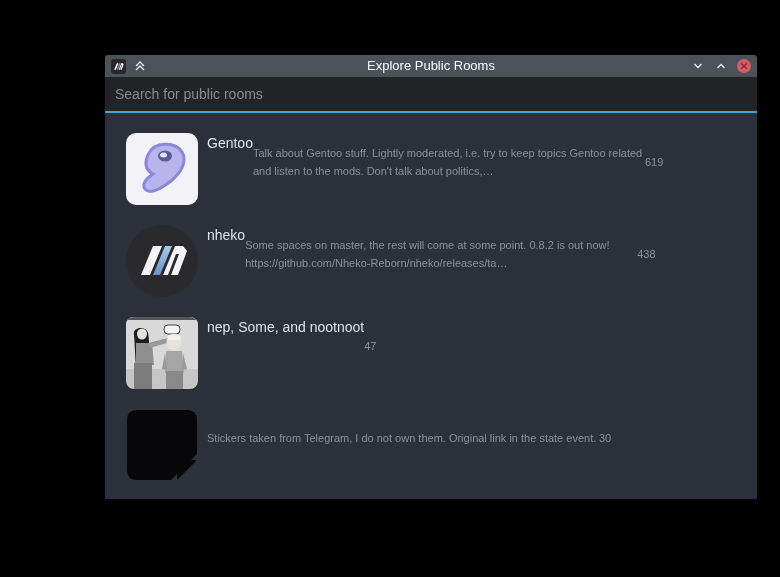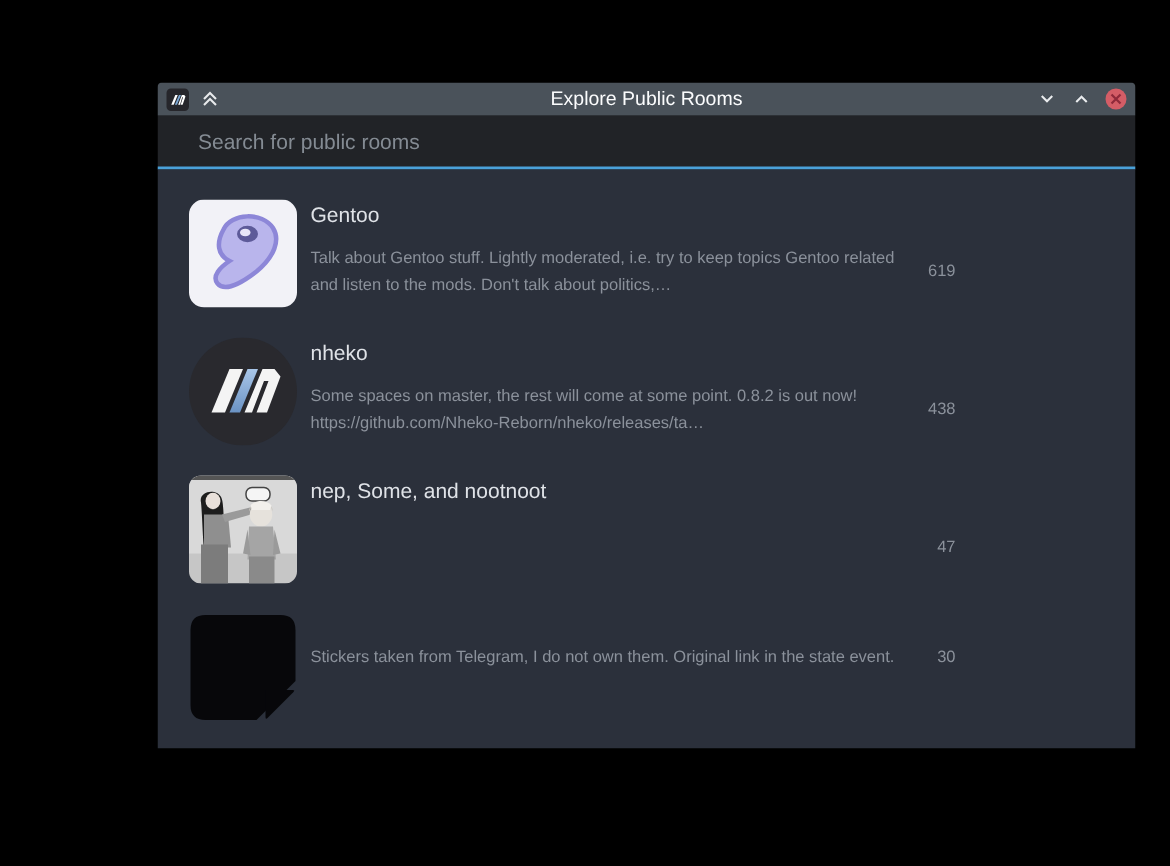--- a/index.html
+++ b/index.html
@@ -47,35 +47,35 @@
     display:flex;align-items:center;justify-content:center;
   }
   
   .searchbar{
     height:36px;flex:0 0 36px;background:var(--search-bg);
     border-bottom:2px solid var(--accent-underline);
     display:flex;align-items:center;
   }
   .searchbar input{
     width:100%;height:100%;background:transparent;border:none;outline:none;
-    padding:0 27px;font-size:14px;color:#cfd3d8;
+    padding:0 10px;font-size:14px;color:#cfd3d8;
     font-family:"Liberation Sans","DejaVu Sans",sans-serif;
   }
   .searchbar input::placeholder{color:#848b93;opacity:1;}
   
   .room-list{
     flex:1;background:var(--list-bg);
     display:flex;flex-direction:column;overflow:hidden;
   }
   .room-row{
     height:92px;flex:0 0 92px;display:flex;align-items:flex-start;
     padding:20px 0 0 21px;cursor:pointer;
   }
   .avatar{width:72px;height:72px;flex:0 0 72px;}
-  .room-content{margin-left:9px;width:430px;display:flex;flex-direction:column;}
+  .room-content{margin-left:9px;width:430px;display:flex;flex-direction:row;}
   .room-name{
     font-size:14px;line-height:17px;color:var(--title-text);margin-top:2px;
   }
   .room-sub{
     margin-top:11px;height:36px;display:flex;align-items:center;
   }
   .room-desc{
     width:392px;font-size:11px;line-height:18px;color:var(--muted-text);
     display:-webkit-box;-webkit-line-clamp:2;-webkit-box-orient:vertical;overflow:hidden;
   }

